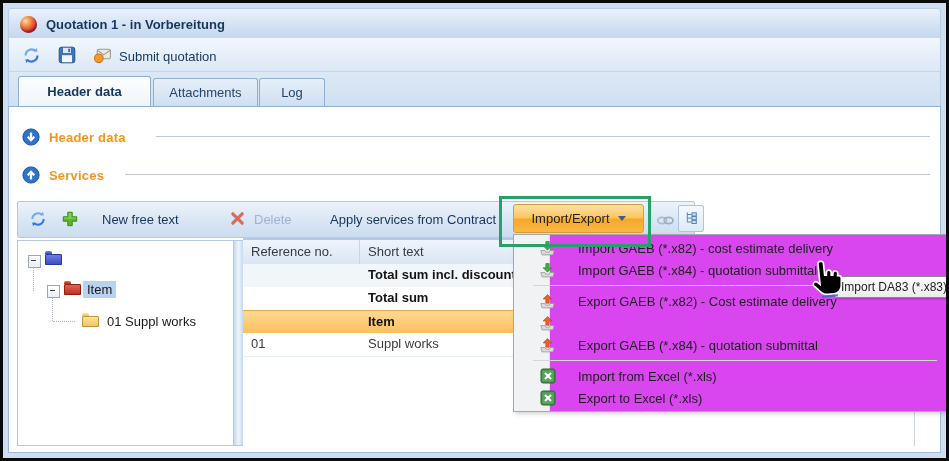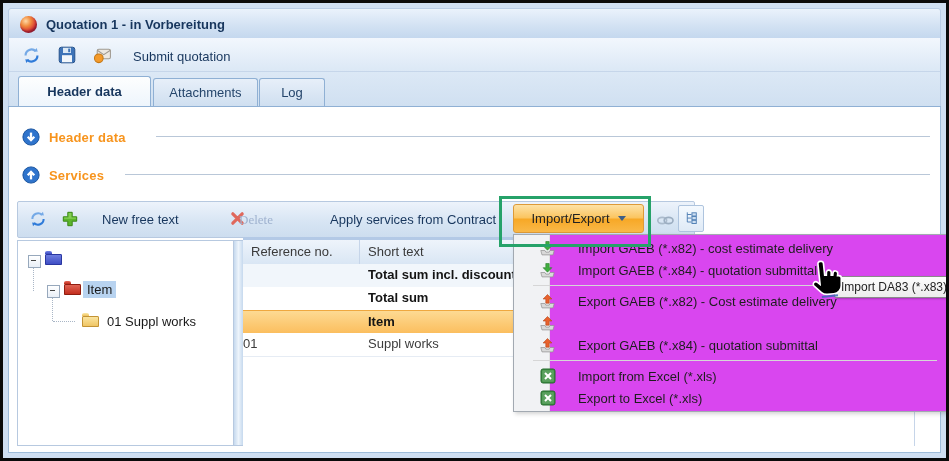--- a/index.html
+++ b/index.html
@@ -13,21 +13,21 @@
   .app-icon{width:17px;height:17px;border-radius:50%;margin-left:11px;
     background:radial-gradient(circle at 34% 30%,#ffd9a6 0%,#f08a3c 32%,#d93a35 62%,#8e1f45 92%);
     box-shadow:inset -1px -2px 2px rgba(80,0,30,.45);}
   .title-text{margin-left:9px;font-size:13px;font-weight:bold;color:#17365d;}
 
   
   .band{position:absolute;left:5px;right:5px;top:35px;height:68px;
     background:linear-gradient(#f2f7fd,#dde9f6 45%,#d0e0f1);border-left:1px solid #b9cde6;border-right:1px solid #b9cde6;}
   .main-toolbar{position:absolute;left:0;right:0;top:2px;height:31px;border-bottom:1px solid #c6d6ea;}
   .tb-item{position:absolute;top:6px;cursor:default;}
-  .submit-btn{display:flex;align-items:center;background:none;border:none;font:13px "Liberation Sans",sans-serif;color:#17365d;padding:0;gap:14px;}
+  .submit-btn{display:flex;align-items:center;background:none;border:none;font:13px "Liberation Sans",sans-serif;color:#17365d;padding:0;}
   .submit-btn span.lbl{margin-left:7px;line-height:19px;}
 
   
   .tabstrip{position:absolute;left:0;right:0;bottom:0;height:33px;}
   .tab{position:absolute;bottom:0;height:27px;line-height:27px;text-align:center;font-size:13px;color:#24456b;
     background:linear-gradient(#e7eff9,#cfdff0);border:1px solid #8fb0d4;border-bottom:none;border-radius:3px 3px 0 0;}
   .tab.active{height:29px;line-height:29px;background:linear-gradient(#fdfefe,#eef5fc);font-weight:bold;color:#17365d;z-index:3;}
   .tab-hd{left:9px;width:131px;}
   .tab-at{left:144px;width:103px;}
   .tab-lg{left:250px;width:64px;}
@@ -76,21 +76,21 @@
     background:linear-gradient(90deg,#c6d9ee,#edf4fb 50%,#c6d9ee);border:1px solid #b7c9e0;}
 
   
   .grid{position:absolute;left:234px;right:0;top:130px;bottom:6px;background:#fff;border-top:3px solid #b3c9e6;}
   .grid-head{position:absolute;left:0;right:0;top:0;height:24px;display:flex;
     background:linear-gradient(#eef4fb,#d9e6f4);border-bottom:1px solid #b9cce4;}
   .gh-cell{font-size:13px;color:#3a3a3a;line-height:23px;padding-left:8px;border-right:1px solid #c6d5e9;
     overflow:hidden;white-space:nowrap;box-sizing:border-box;}
   .gh-ref{width:117px;} .gh-short{flex:1;} .gh-unit{width:26px;border-right:none;}
   .grow{position:absolute;left:0;right:0;height:23px;display:flex;border-bottom:1px solid #e6ecf4;font-size:13px;color:#3c3c3c;}
-  .grow .c1{width:117px;line-height:22px;box-sizing:border-box;overflow:hidden;}
+  .grow .c1{width:117px;padding-left:8px;line-height:22px;box-sizing:border-box;overflow:hidden;}
   .grow .c2{flex:1;padding-left:8px;line-height:22px;overflow:hidden;white-space:nowrap;}
   .grow.bold{font-weight:bold;color:#141414;}
   .r0{top:24px;background:#f1f6fb;} .r1{top:47px;background:#fff;}
   .r2{top:70px;background:linear-gradient(#fdda93,#fbbd5c);border-top:1px solid #efa83f;border-bottom:1px solid #e79a2e;}
   .r3{top:93px;background:#fff;}
   .grid-vline{position:absolute;right:25px;top:0;bottom:0;width:1px;background:#c6d5e9;}
 
   
   .menu{position:absolute;left:510px;top:231px;width:410px;background:#d946ef;border:1px solid #a2a9b1;z-index:30;
     box-shadow:2px 2px 4px rgba(60,60,60,.22);padding:2px 16px;}
@@ -196,21 +196,21 @@
             <path d="M6.8 2.3h4.4v4.5h4.5v4.4h-4.5v4.5H6.8v-4.5H2.3V6.8h4.5z" fill="#5cb52c" stroke="#3a8814"></path>
             <path d="M7.6 3.1h2.8v4.5h4.5v1.2H3.1V7.6h4.5z" fill="#8fd55f" opacity=".8"></path>
           </svg>
       </span>
       <span class="svc svc-lbl" style="left:84px;">New free text</span>
       <span class="svc" style="left:212px;top:9px;">
         <svg width="15" height="15" viewBox="0 0 16 16">
             <path d="M3 3l10 10M13 3L3 13" stroke="#e0685c" stroke-width="3.4" stroke-linecap="round"></path>
           </svg>
       </span>
-      <span class="svc svc-lbl disabled" style="left:221px;font-family:Liberation Serif, serif;">Delete</span>
+      <span class="svc svc-lbl disabled" style="left:236px;">Delete</span>
       <span class="svc svc-lbl" style="left:312px;">Apply services from Contract</span>
       <button class="ie-btn">
         <span>Import/Export</span>
         <span class="ie-caret"></span>
       </button>
       <span class="svc" style="left:638px;top:11px;opacity:.8;">
         <svg width="19" height="13" viewBox="0 0 19 13">
             <ellipse cx="6.2" cy="6.5" rx="4.4" ry="3.1" fill="none" stroke="#9fb0c2" stroke-width="1.7"></ellipse>
             <ellipse cx="12.6" cy="6.5" rx="4.4" ry="3.1" fill="none" stroke="#8da0b5" stroke-width="1.7"></ellipse>
           </svg>

